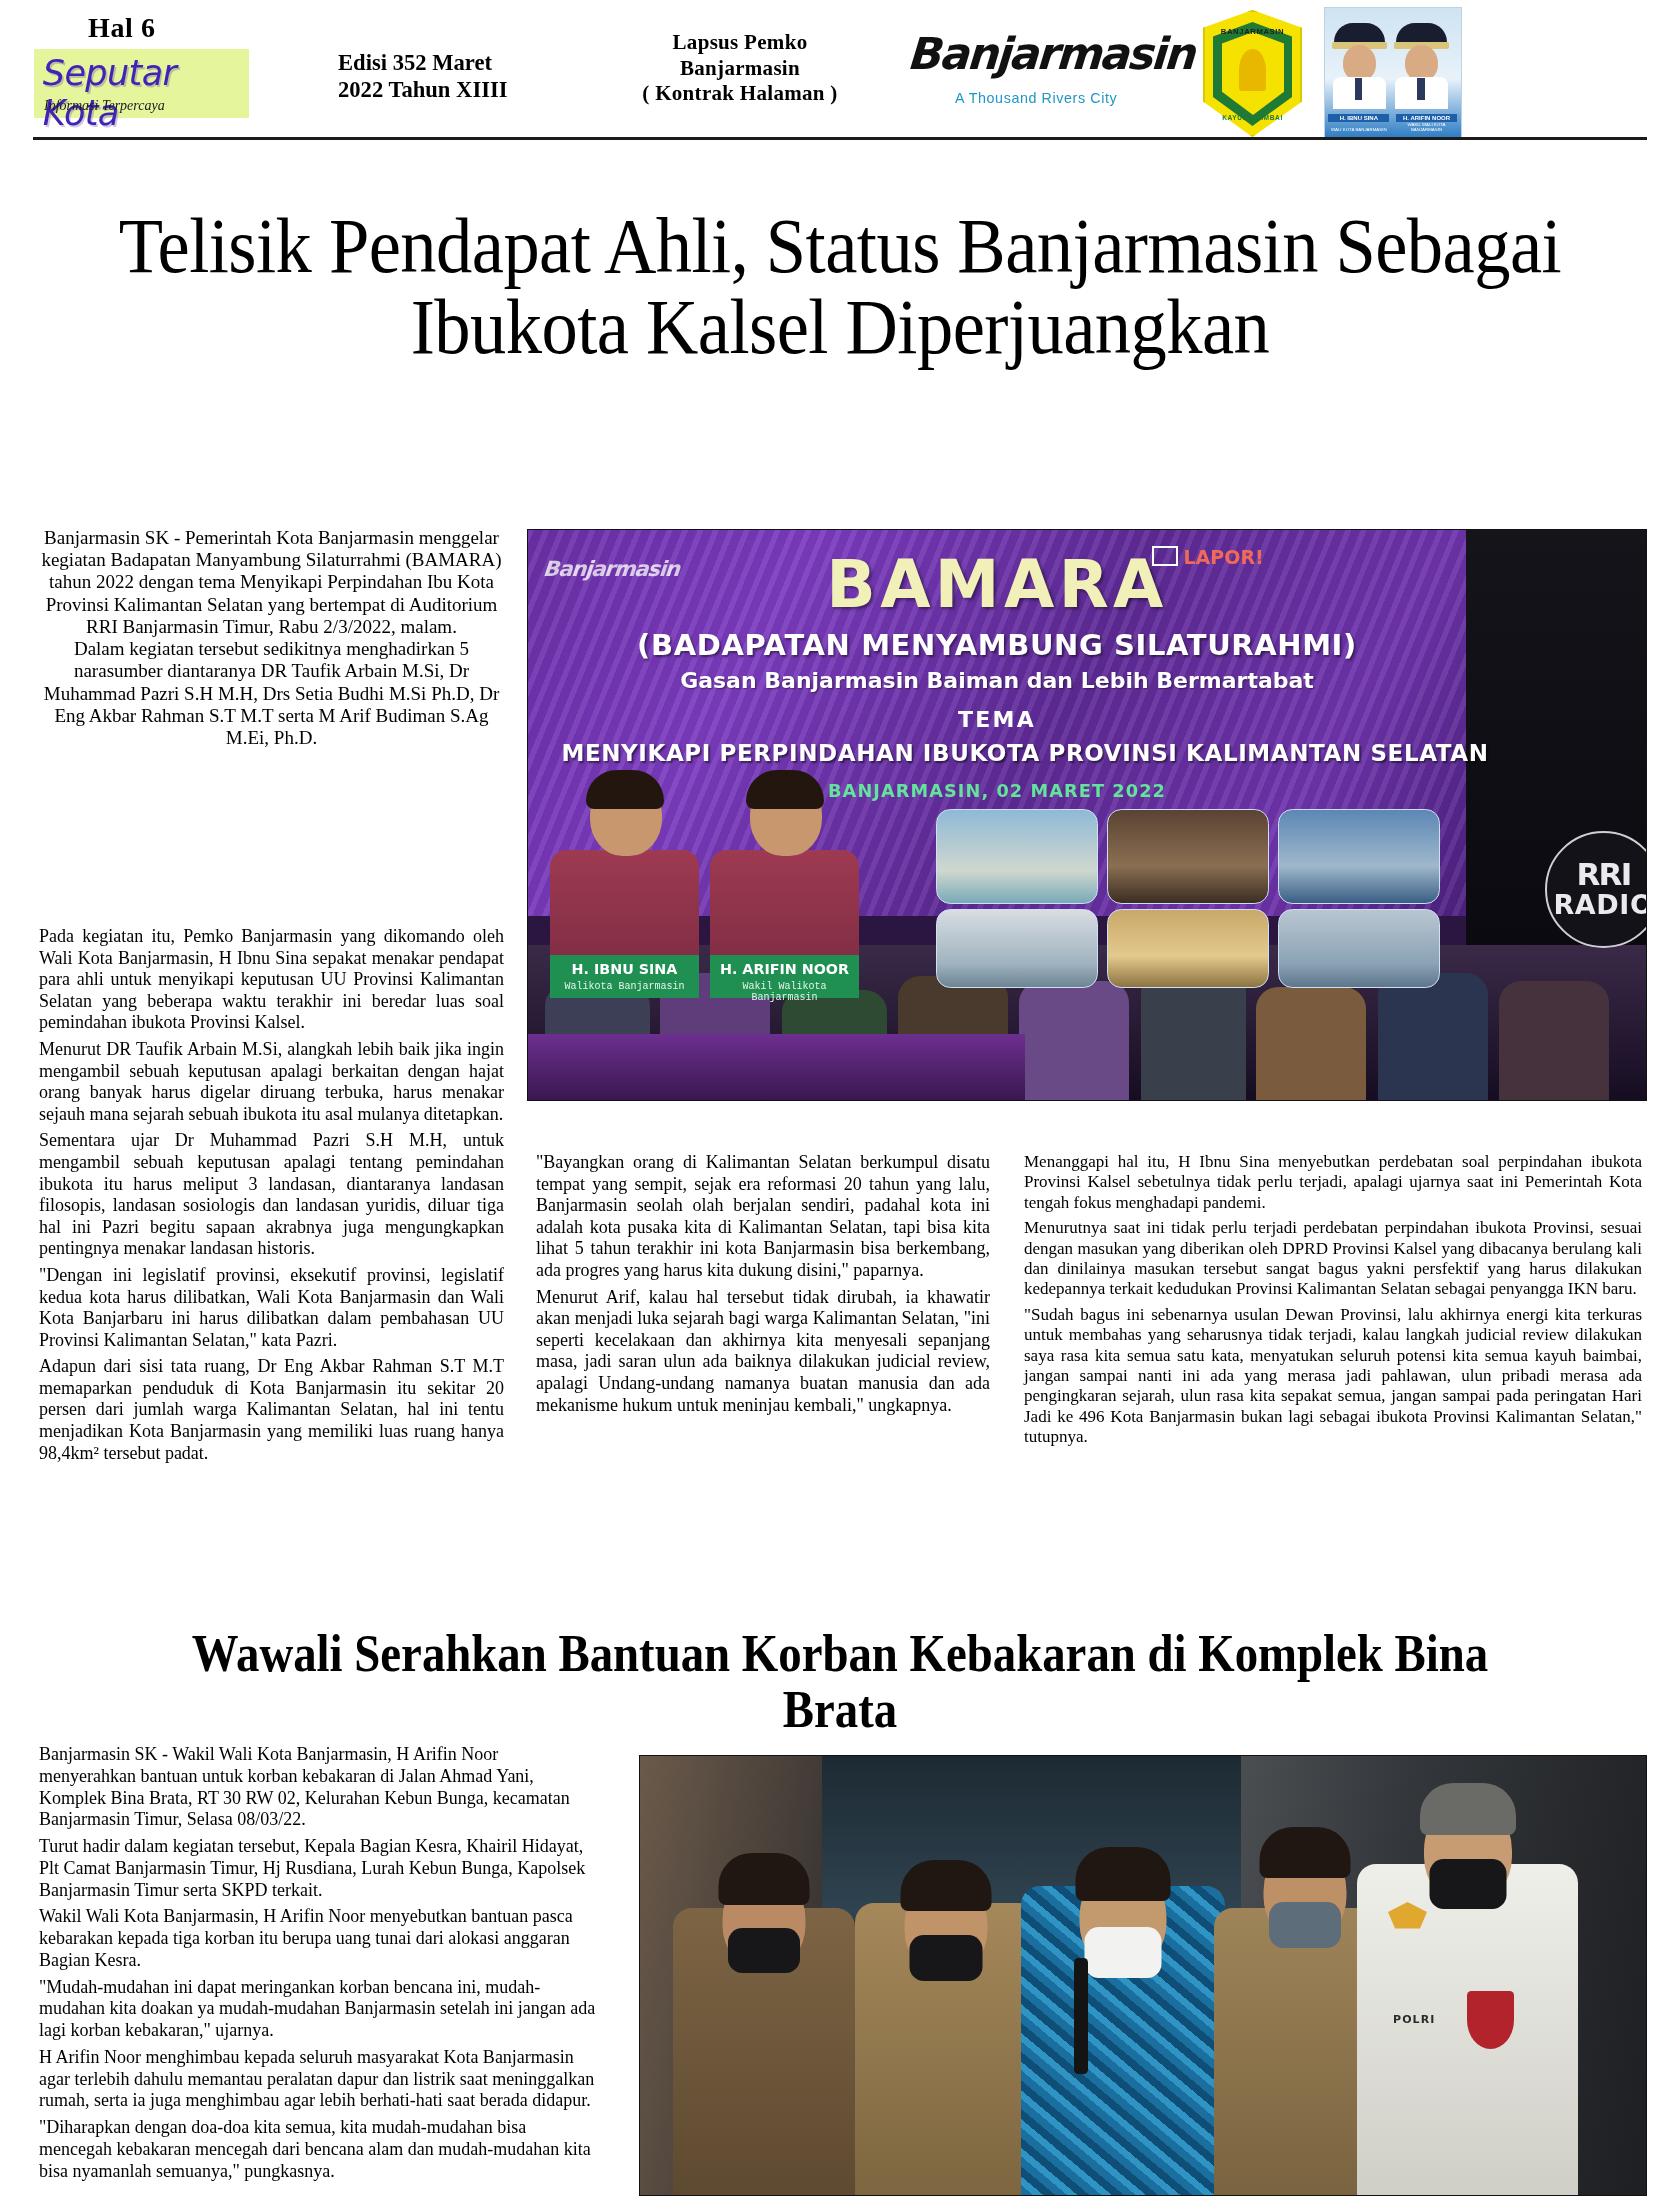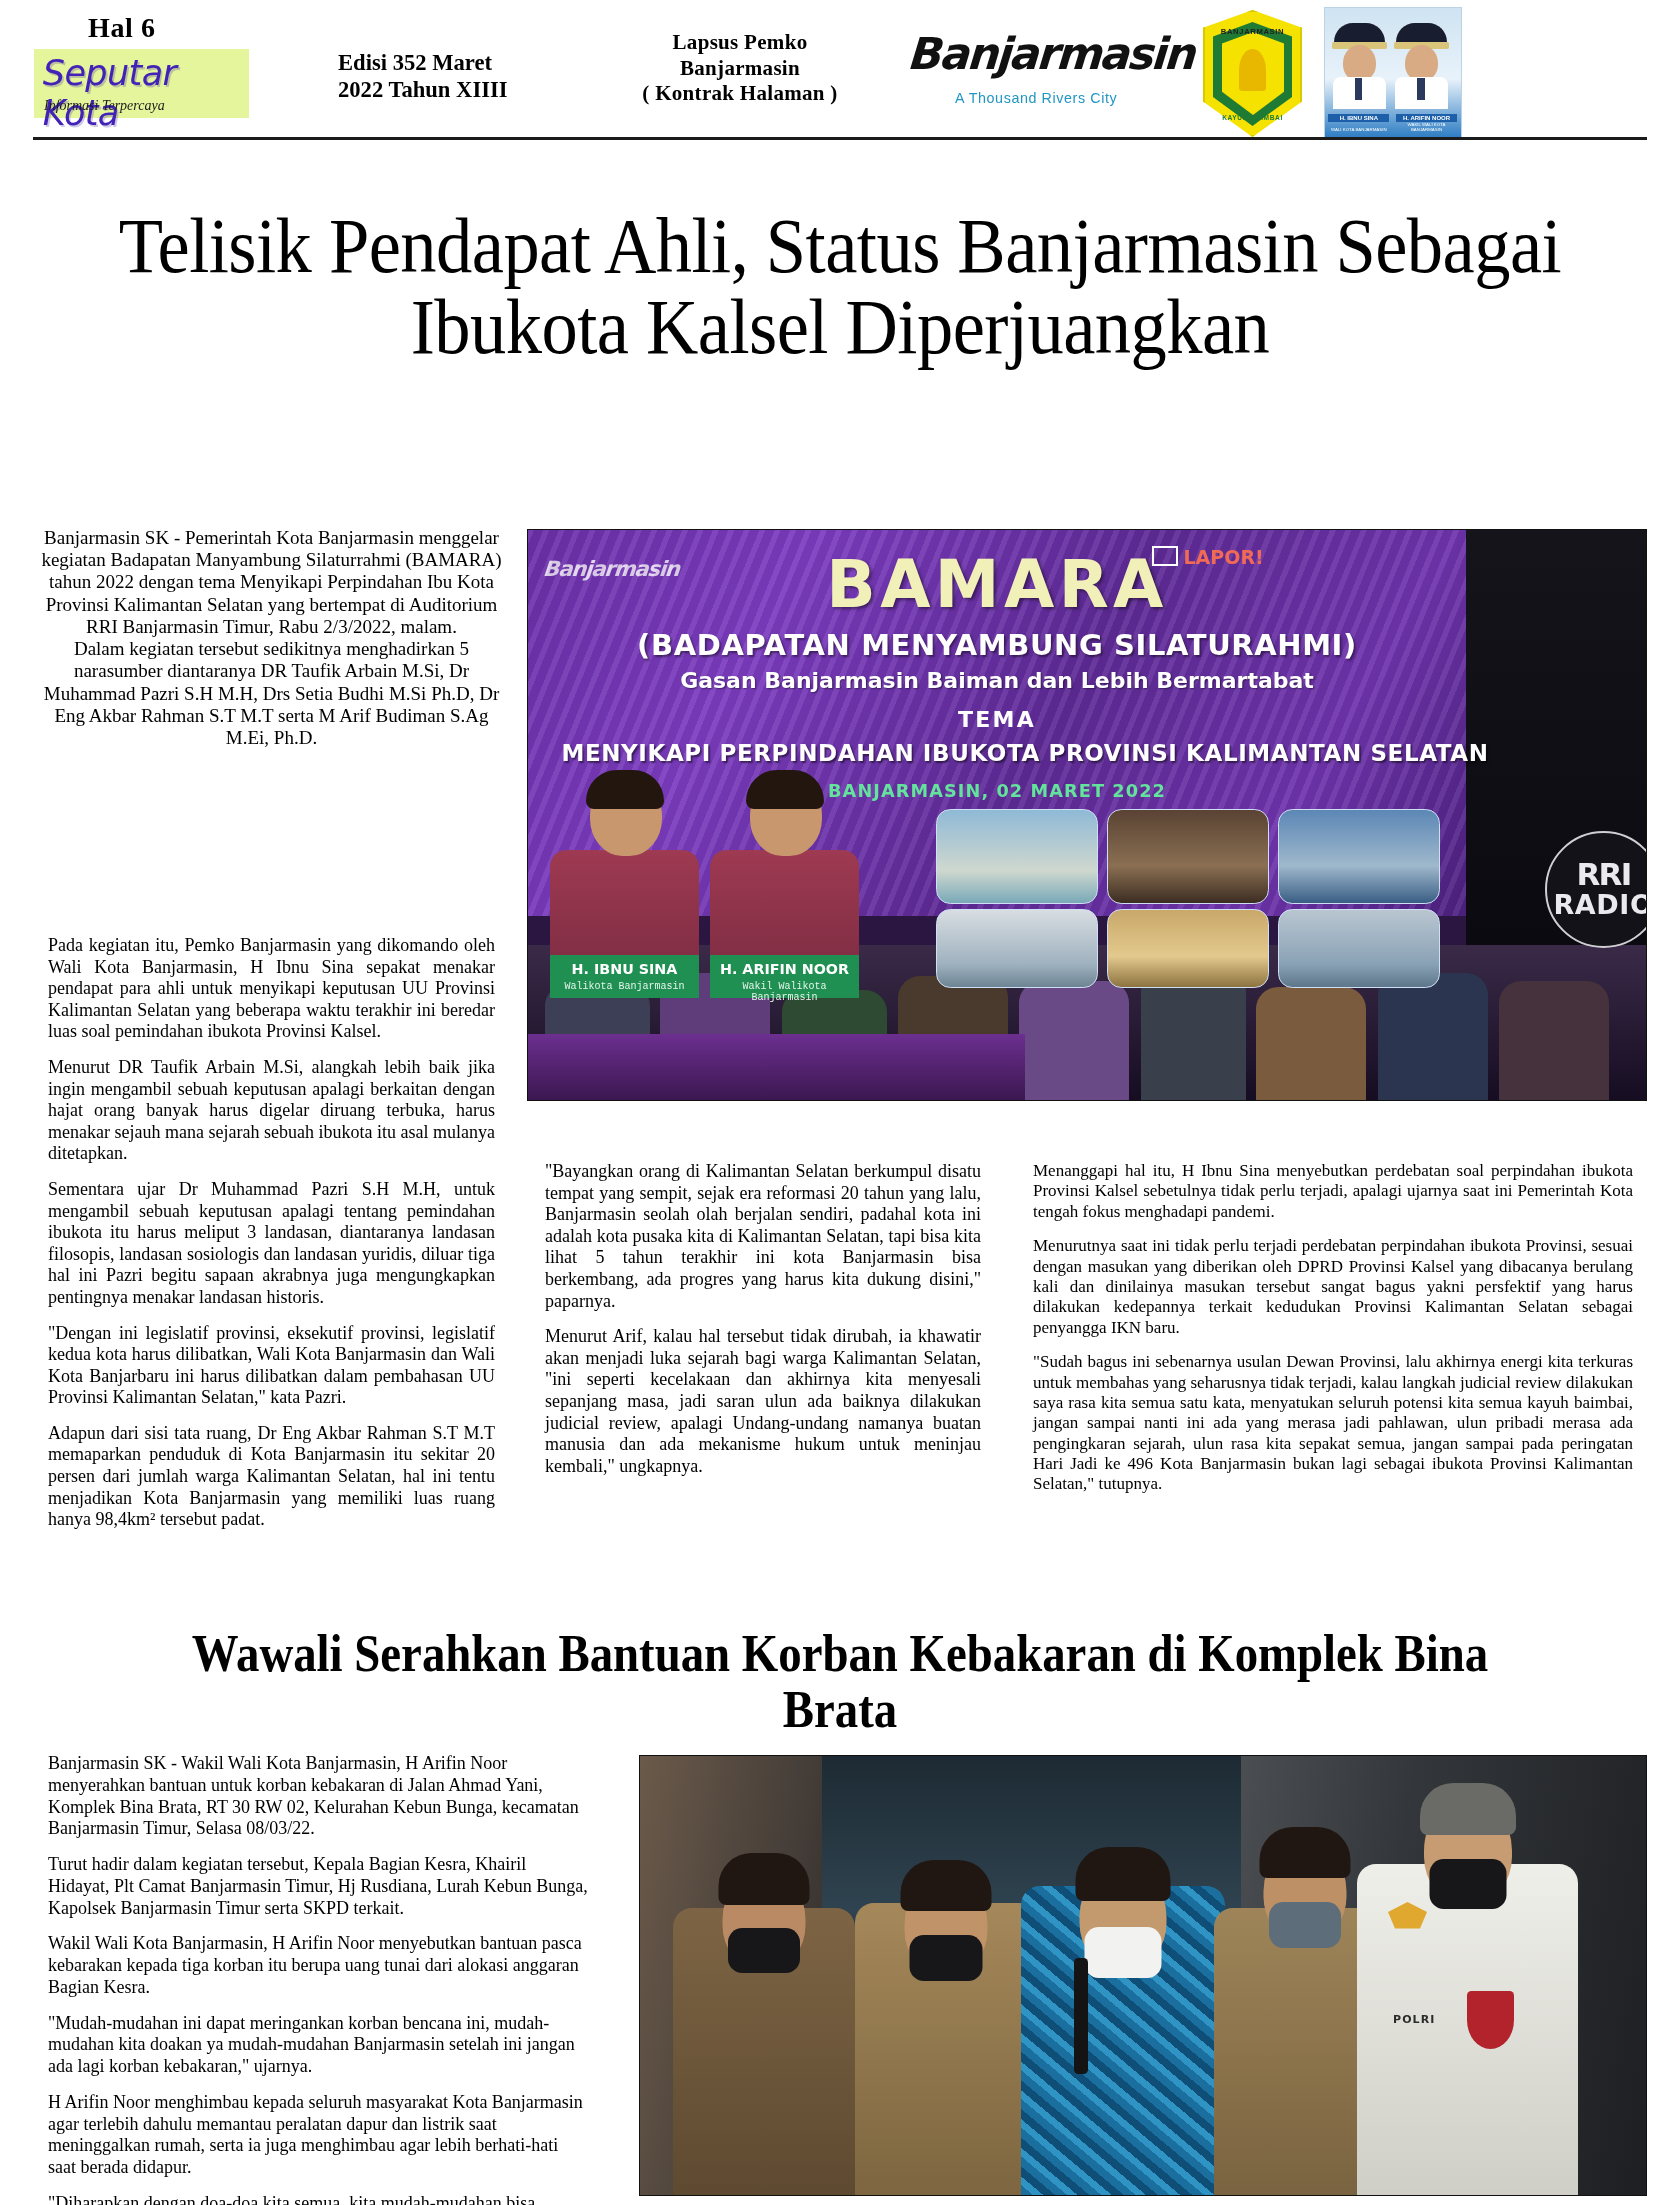--- a/index.html
+++ b/index.html
@@ -73,21 +73,21 @@
 
   
   .col1-lead{position:absolute;left:34px;top:527px;width:475px;text-align:center;
        font-size:19px;line-height:1.17;}
   .col1-body{position:absolute;left:34px;top:921px;width:475px;text-align:justify;
        font-size:18px;line-height:1.2;}
   .col2-body{position:absolute;left:531px;top:1147px;width:464px;text-align:justify;
        font-size:18px;line-height:1.2;}
   .col3-body{position:absolute;left:1019px;top:1147px;width:628px;text-align:justify;
        font-size:17px;line-height:1.2;}
-  .col1-body p,.col2-body p,.col3-body p,.art2-body p{margin:14px;}
+  .col1-body p,.col2-body p,.col3-body p,.art2-body p{margin:5px;}
 
   
   .photo1{position:absolute;left:527px;top:529px;width:1120px;height:572px;
        background:#2a1640;overflow:hidden;border:0.6px solid #111;box-sizing:border-box;}
   .banner{position:absolute;left:0;top:0;width:938px;height:386px;
        background:linear-gradient(120deg,#6b2fa8 0%,#7c3cc0 25%,#5e2a96 55%,#6f34ad 80%,#4d2180 100%);}
   .banner::after{content:"";position:absolute;inset:0;
        background:repeating-linear-gradient(112deg,rgba(255,255,255,.07) 0 5.5px,rgba(0,0,0,.05) 5.5px 14.3px);}
   .bm-logo{position:absolute;left:16.6px;top:26.5px;font-family:"DejaVu Sans",sans-serif;
        font-style:italic;font-weight:bold;font-size:21px;color:#efe7f7;

